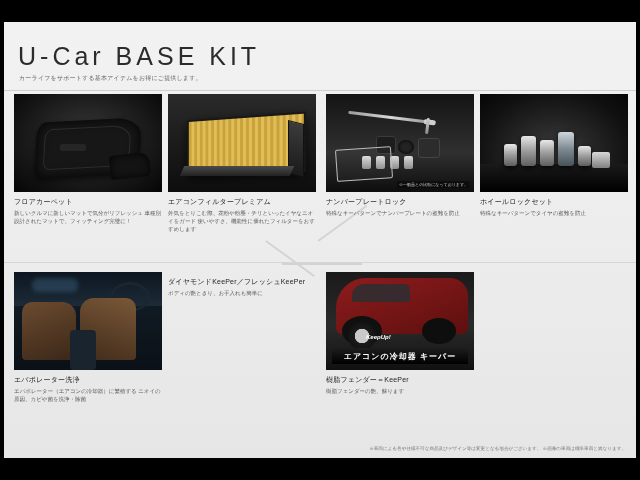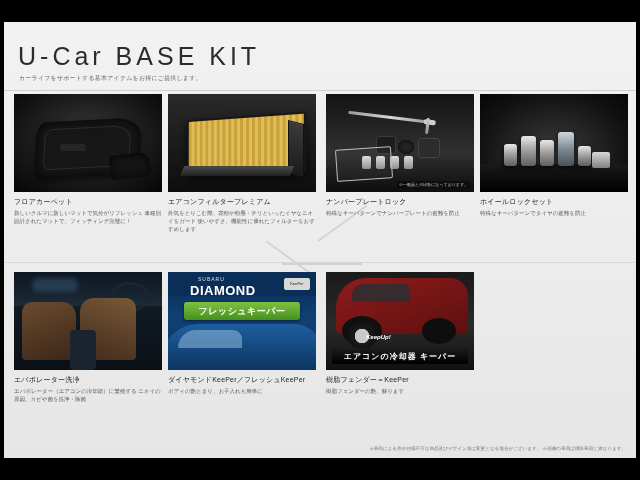--- a/index.html
+++ b/index.html
@@ -372,31 +372,20 @@
             <div class="int-seat-l"></div>
             <div class="int-seat-r"></div>
             <div class="int-console"></div>
           </div>
           <div class="cap-title">エバポレーター洗浄</div>
           <div class="cap-body">エバポレーター（エアコンの冷却器）に繁殖する
 ニオイの原因、カビや菌を洗浄・除菌</div>
         </div>
 
         <div class="cell c1">
-          <div class="thumb">
-            <div class="art-keeper"></div>
-            <div class="kp-car"></div>
-            <div class="kp-top-band"></div>
-            <div class="kp-sub">SUBARU</div>
-            <div class="kp-diamond">DIAMOND</div>
-            <div class="kp-badge">KeePer</div>
-            <div class="kp-keeper-band">
-              <span class="kp-keeper-text">フレッシュキーパー</span>
-            </div>
-          </div>
           <div class="cap-title">ダイヤモンドKeePer／フレッシュKeePer</div>
           <div class="cap-body">ボディの艶ときり、お手入れも簡単に</div>
         </div>
 
         <div class="cell c2">
           <div class="thumb">
             <div class="art-fender"></div>
             <div class="fd-body"></div>
             <div class="fd-window"></div>
             <div class="fd-arch"></div>

